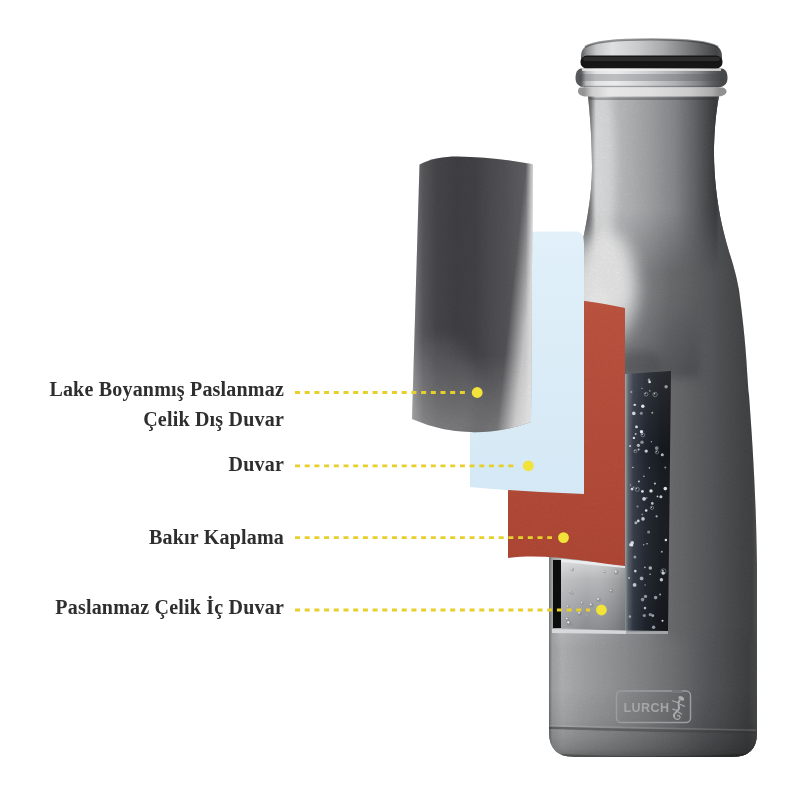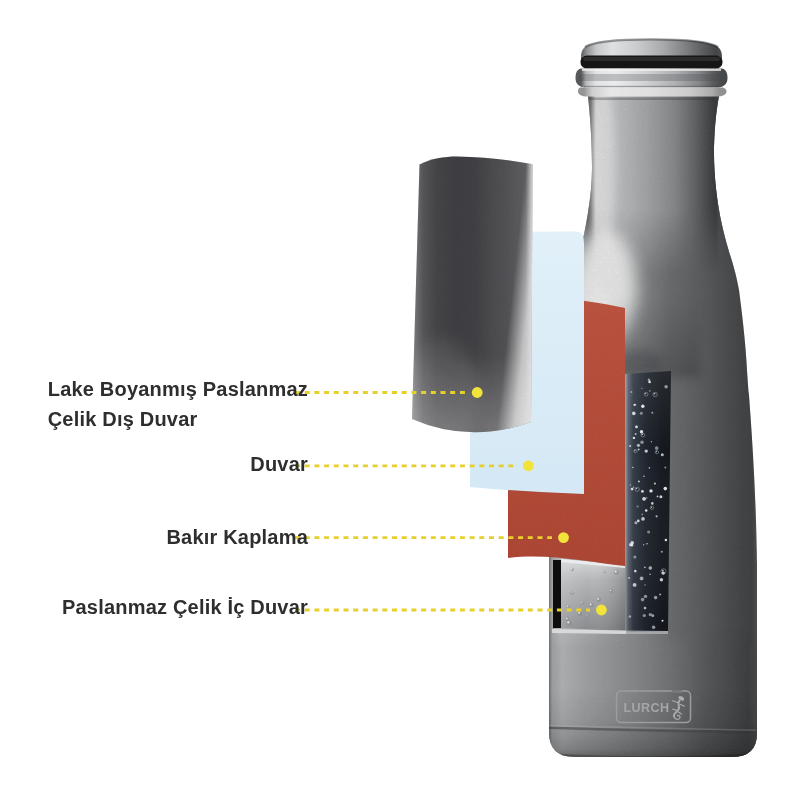--- a/index.html
+++ b/index.html
@@ -1,16 +1,16 @@
 <!DOCTYPE html>
 <html><head><meta charset="utf-8">
 <style>
 html,body{margin:0;padding:0;background:#ffffff;}
 .wrap{position:relative;width:800px;height:800px;overflow:hidden;background:#fff;font-family:"Liberation Sans",sans-serif;}
-.lab{position:absolute;right:492px;text-align:left;font-size:20px;line-height:29.5px;color:#2e2e2e;white-space:nowrap;font-weight:bold;letter-spacing:0.2px;}
+.lab{position:absolute;right:516px;text-align:right;font-size:20px;line-height:29.5px;color:#2e2e2e;white-space:nowrap;font-weight:bold;letter-spacing:0.2px;font-family:Liberation Serif, serif;}
 </style></head>
 <body>
 <div class="wrap">
 <svg width="800" height="800" viewBox="0 0 800 800" xmlns="http://www.w3.org/2000/svg" style="position:absolute;left:0;top:0">
       <defs>
         <linearGradient id="gBody" gradientUnits="userSpaceOnUse" x1="549" y1="0" x2="757" y2="0">
           <stop offset="0.0" stop-color="#737577"></stop>
           <stop offset="0.015" stop-color="#aeb0b2"></stop>
           <stop offset="0.053" stop-color="#c6c8ca"></stop>
           <stop offset="0.15" stop-color="#b9bbbd"></stop>

